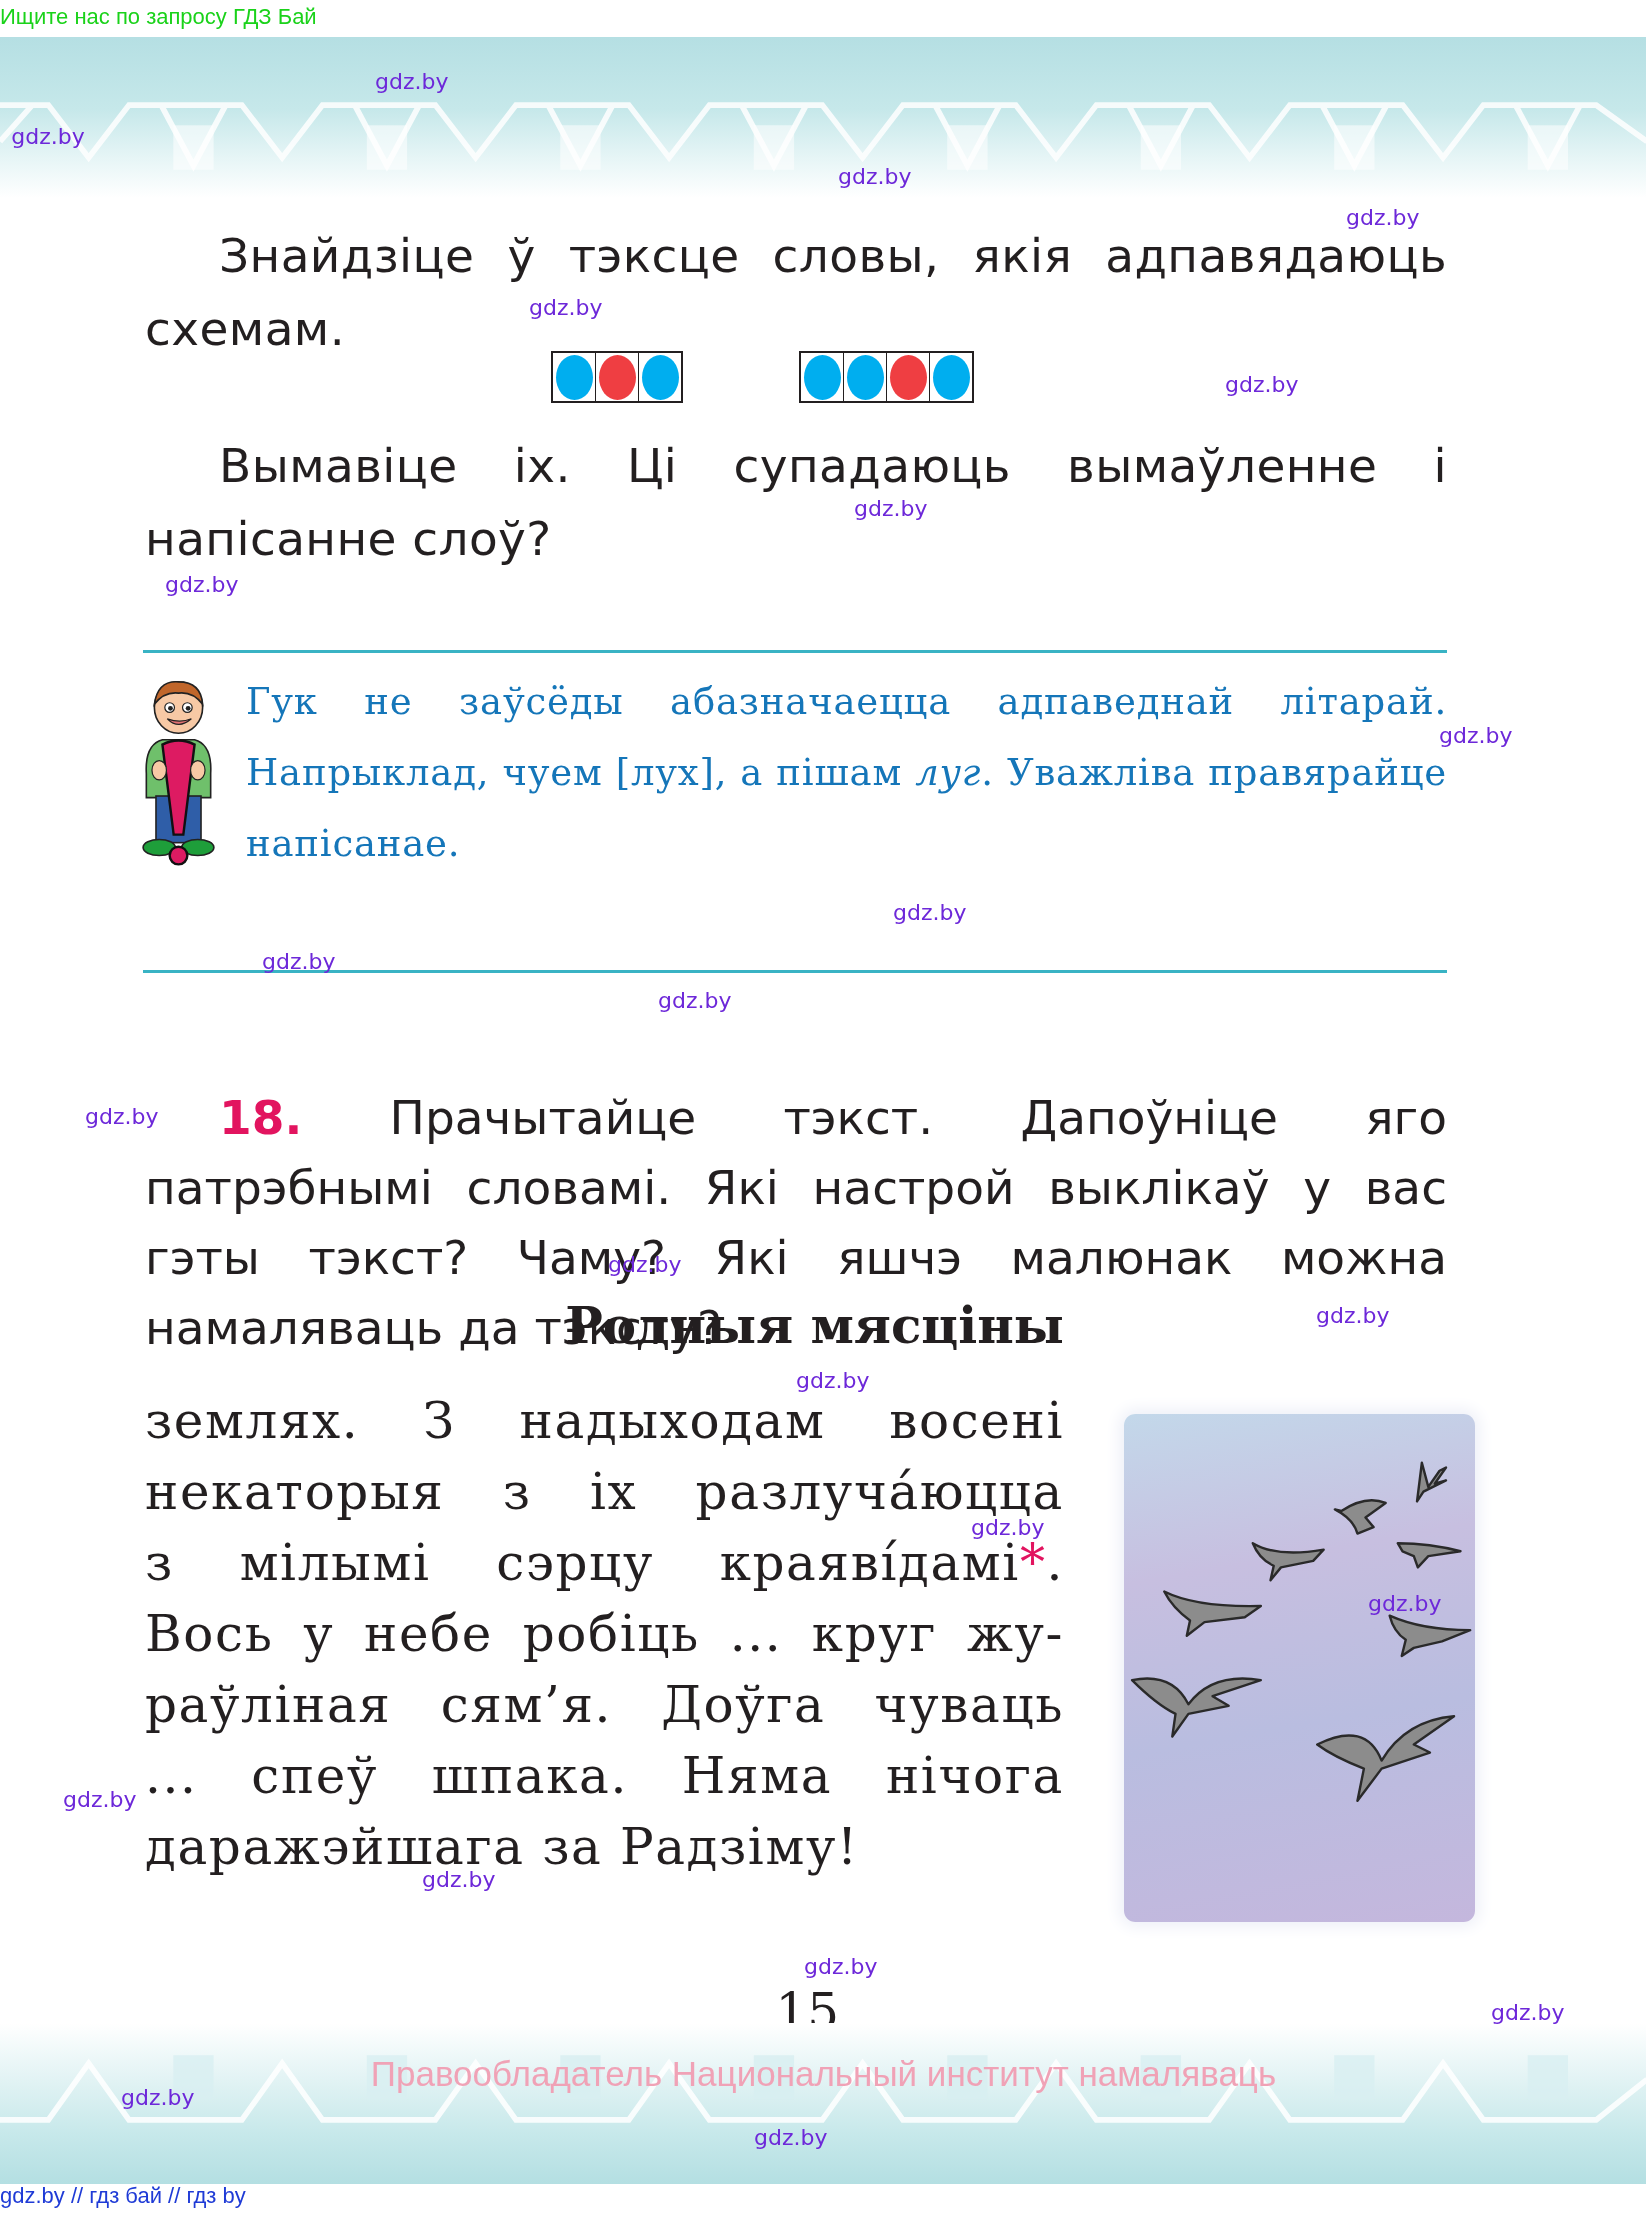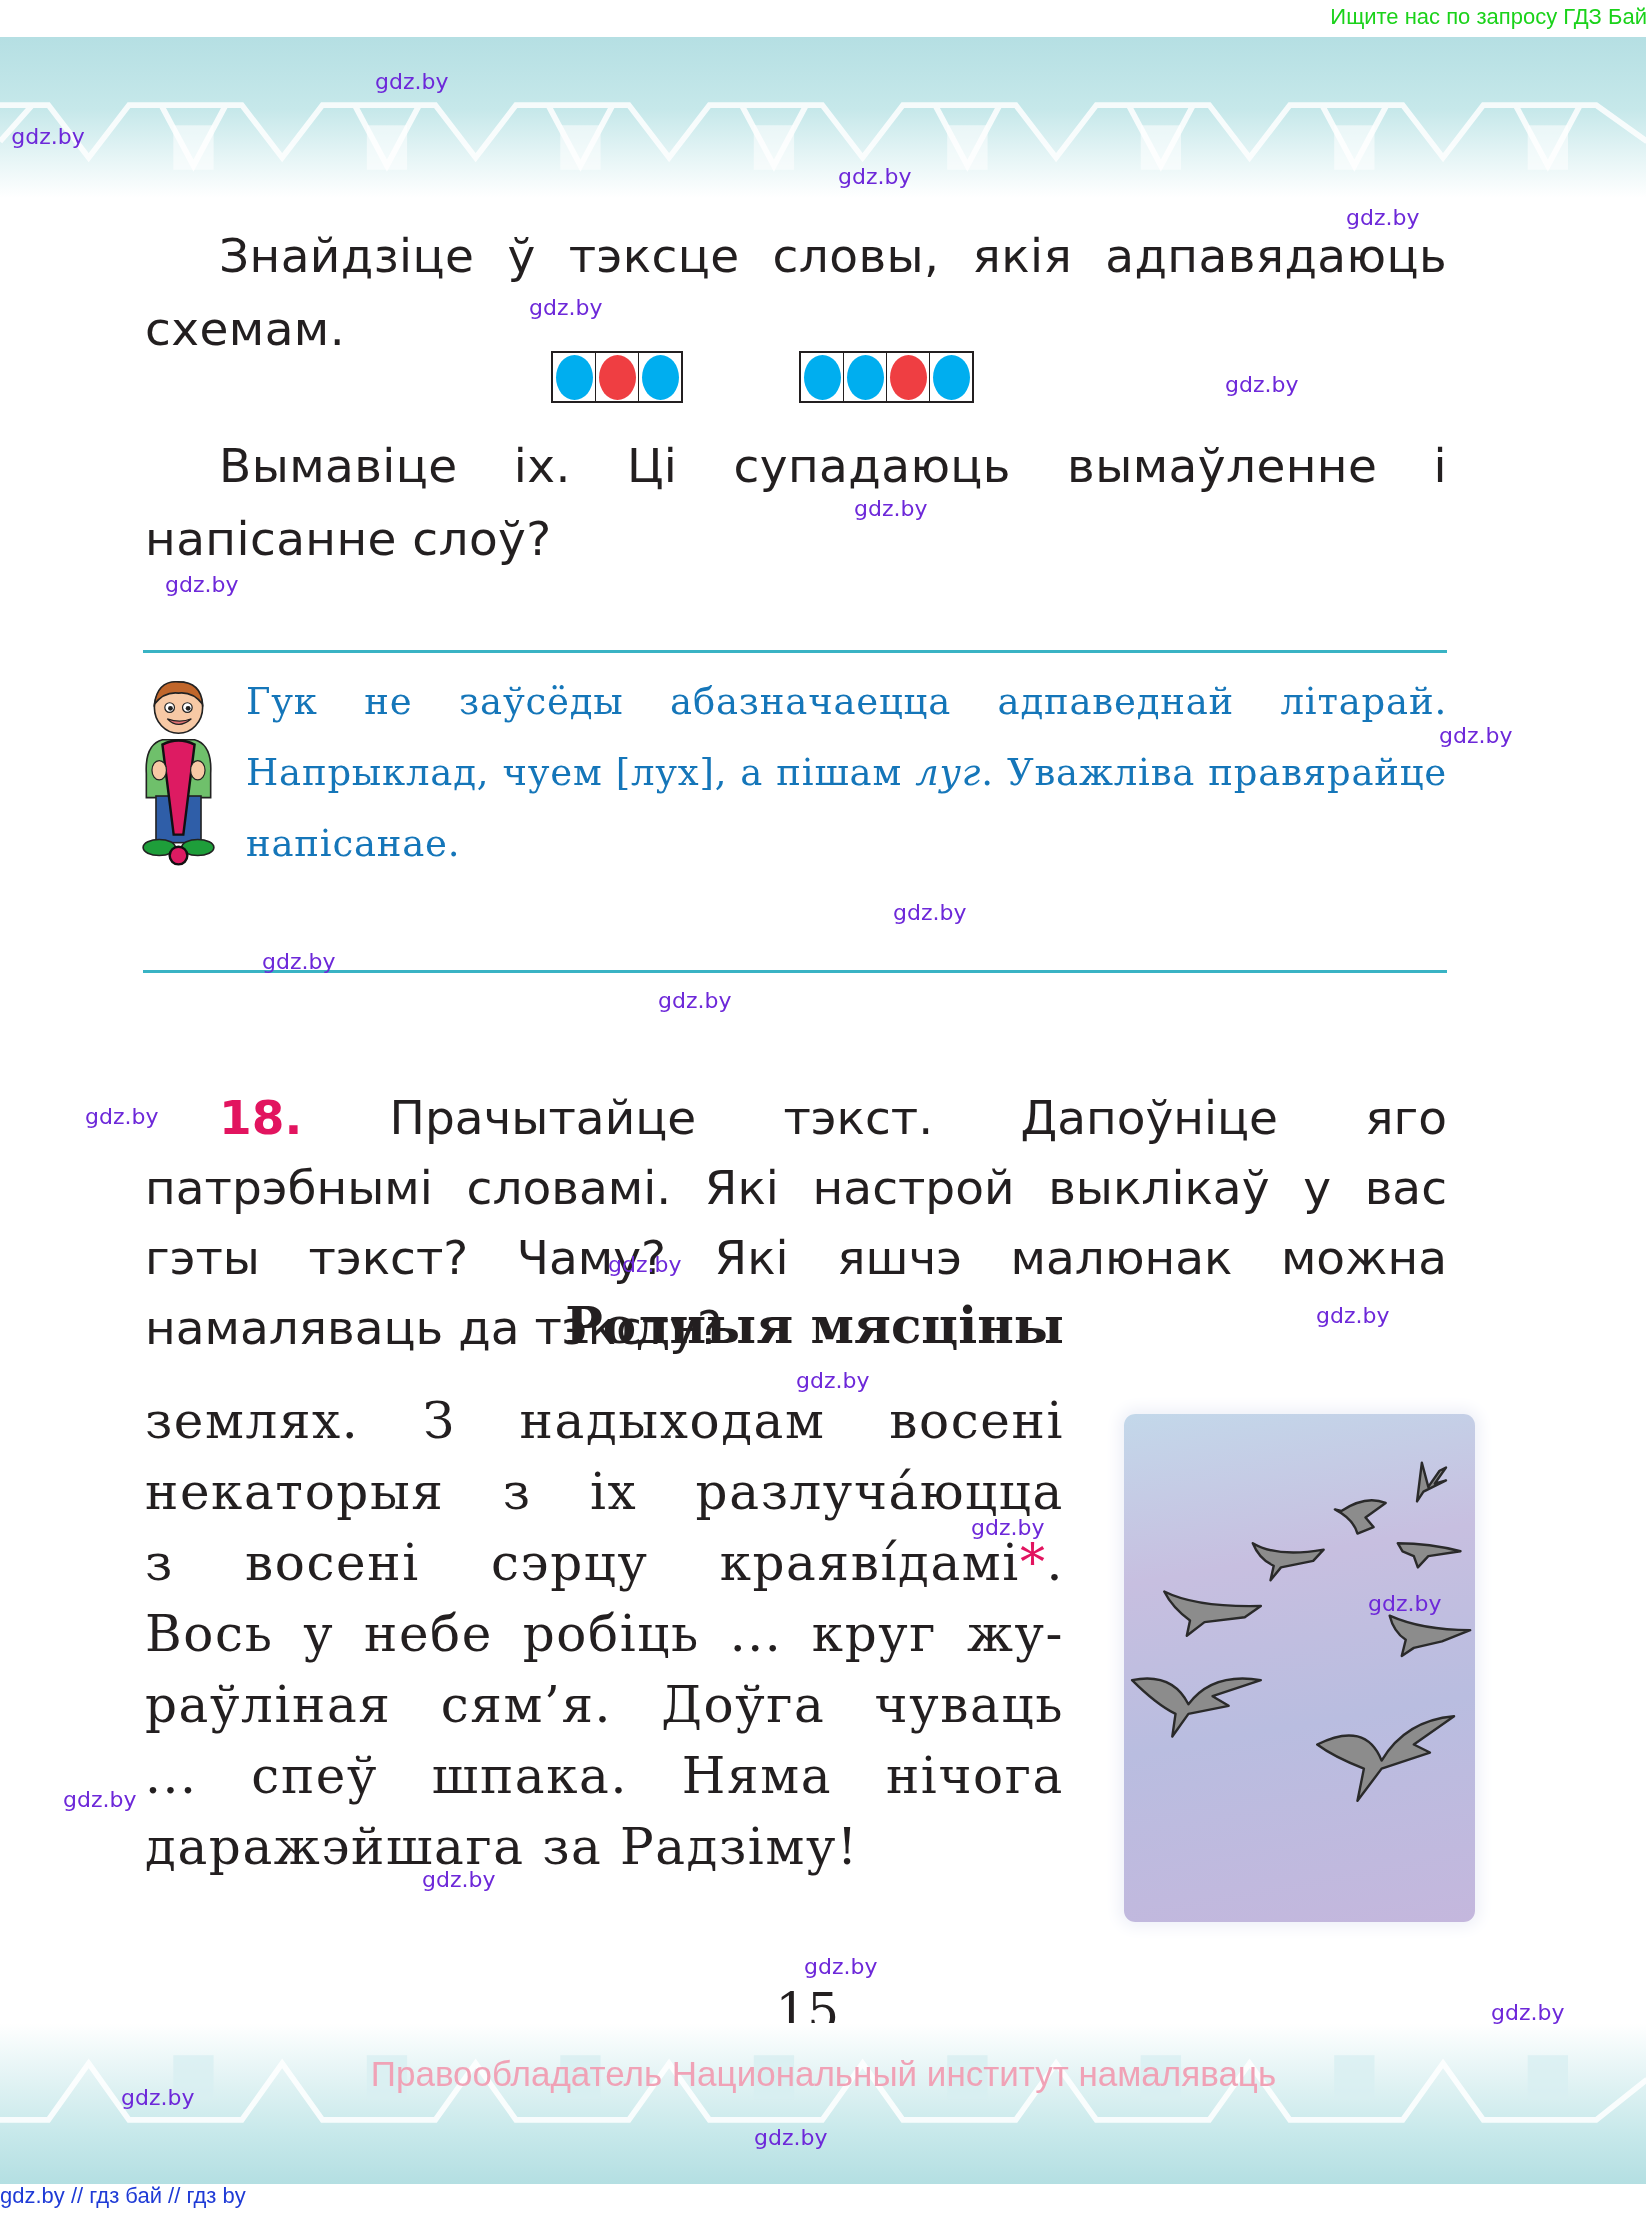--- a/index.html
+++ b/index.html
@@ -4,21 +4,21 @@
 <style>
   html, body { margin: 0; padding: 0; }
   body {
     width: 1647px; height: 2216px; position: relative; overflow: hidden;
     background: #ffffff;
     font-family: "DejaVu Sans", sans-serif;
     color: #231f20;
   }
   .topbar {
     position: absolute; left: 0; top: 0; width: 1647px; height: 37px;
-    background: #ffffff; text-align: right;
+    background: #ffffff; text-align: left;
   }
   .topbar span {
     font-family: "Liberation Sans", sans-serif; font-size: 22px; color: #1ad21a;
     line-height: 34px;
   }
   .band-top {
     position: absolute; left: 0; top: 37px; width: 1647px; height: 161px;
     background: linear-gradient(to bottom, #b5dfe3 0%, #c6e8ea 45%, #e6f5f6 75%, #ffffff 100%);
     overflow: hidden;
   }
@@ -216,21 +216,21 @@
 
 <div class="ex18">
   <span class="num">18.</span>
   <span>Прачытайце тэкст. Дапоўніце яго патрэбнымі словамі. Які настрой выклікаў у вас гэты тэкст? Чаму? Які яшчэ малюнак можна намаляваць да тэксту?</span>
 </div>
 
 <div class="story-title">Родныя мясціны</div>
 <div class="story">
   <span class="line">землях. З надыходам восені</span>
   <span class="line">некаторыя з іх разлуча́юцца</span>
-  <span class="line"><span>з восені сэрцу краяві́дамі</span><span class="star">*</span><span>.</span></span>
+  <span class="line"><span>з мілымі сэрцу краяві́дамі</span><span class="star">*</span><span>.</span></span>
   <span class="line">Вось у небе робіць ... круг жу-</span>
   <span class="line">раўліная сям’я. Доўга чуваць</span>
   <span class="line">... спеў шпака. Няма нічога</span>
   <span class="line last">даражэйшага за Радзіму!</span>
 </div>
 
 <div class="picture">
   <svg width="351" height="508" viewBox="0 0 436 630">
     <g fill="#8c8c8c" stroke="#2a2a2a" stroke-width="3" stroke-linejoin="round">
       <path d="M370 60 L378 90 L392 70 L400 66 L386 86 L400 82 L372 96 L364 108Z"></path>

